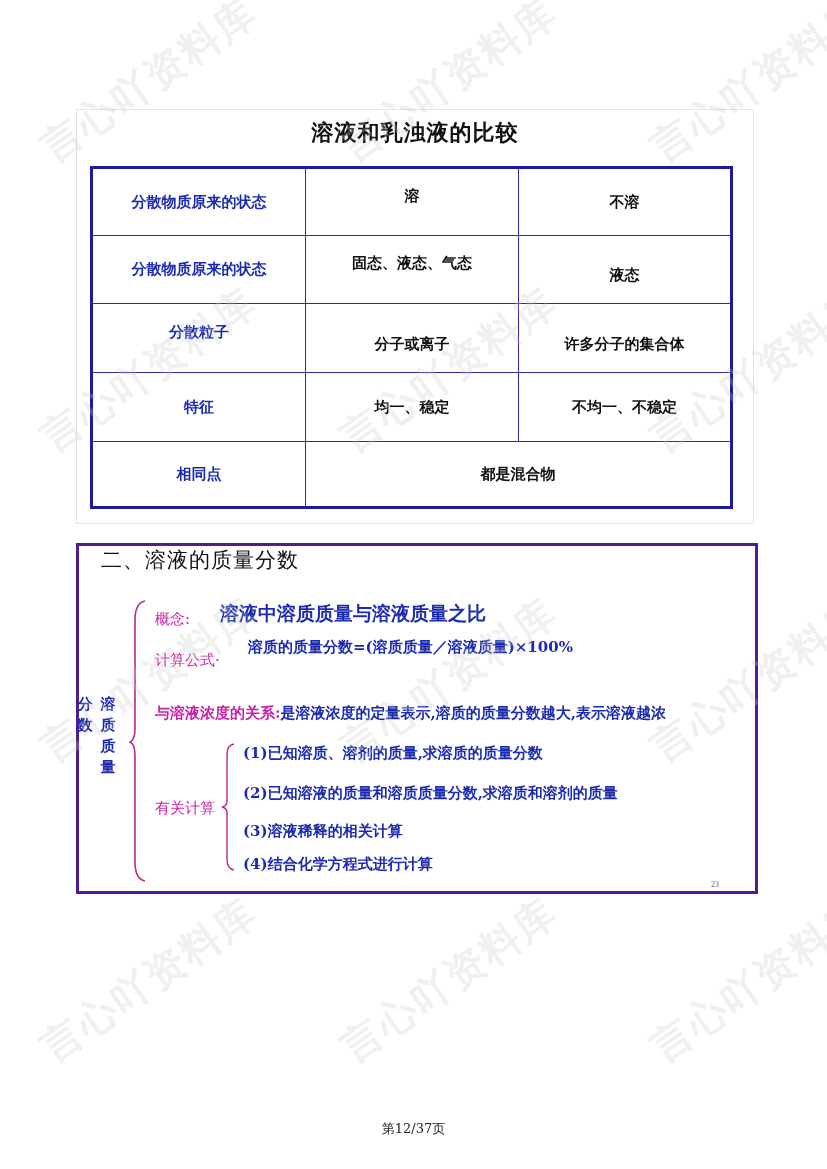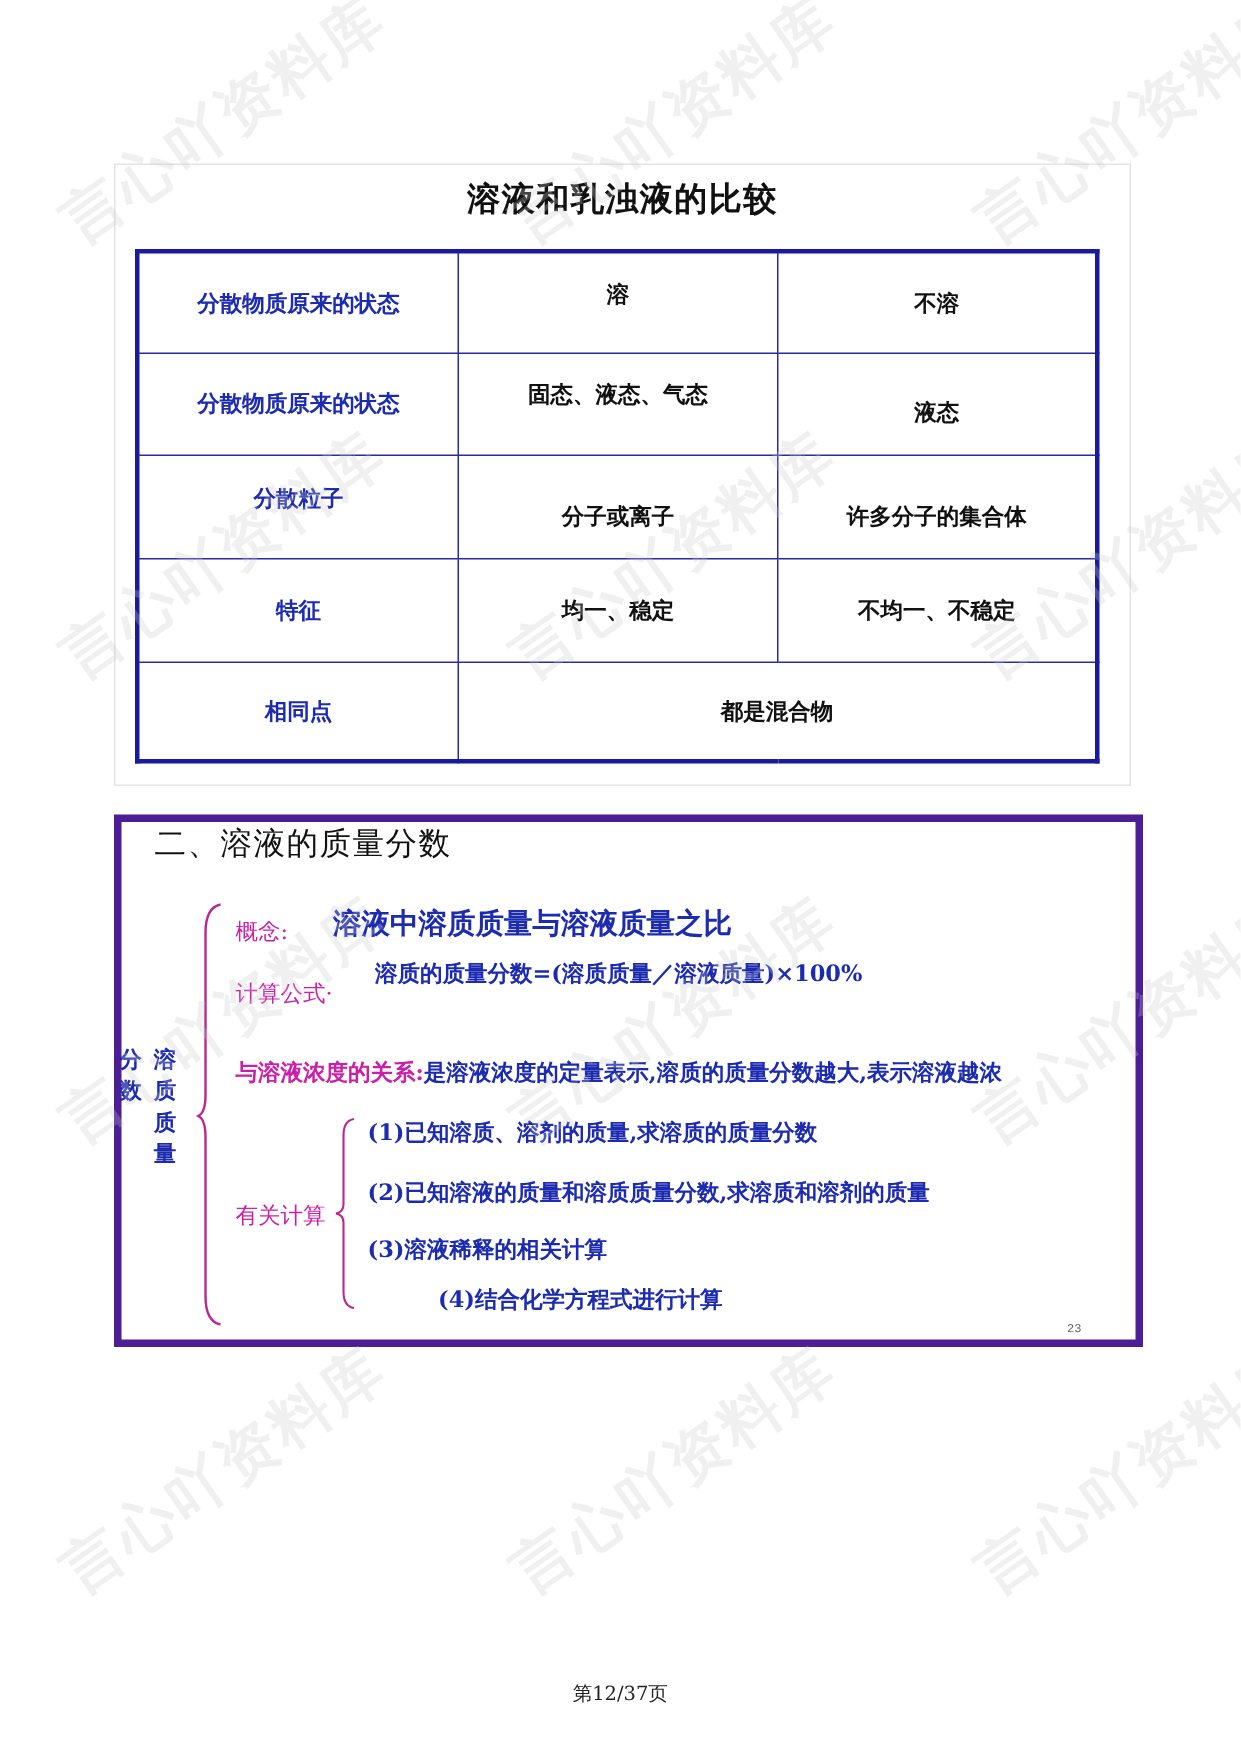--- a/index.html
+++ b/index.html
@@ -33,31 +33,31 @@
   table.cmp td.rowhead { color: #1c2bb0; width: 212px; }
   table.cmp td.colhead { color: #1c2bb0; }
   td.diag { position: relative; background: #fff; }
   td.diag svg { position: absolute; left: 0; top: 0; width: 100%; height: 100%; }
   .shift-up { position: relative; top: -6px; }
   .shift-down { position: relative; top: 6px; }
 
   
   .slide2 {
     position: absolute; left: 76px; top: 543px; width: 676px; height: 345px;
-    border: 5px solid #4c1d95; background: #fff;
+    border: 3px solid #4c1d95; background: #fff;
   }
   .slide2-title {
     position: absolute; left: 22px; top: 0px; font-size: 21px; color: #111;
     font-weight: normal; letter-spacing: 1px;
   }
   .pink { color: #cc1fa8; }
   .blue { color: #1c2bb0; font-weight: bold; }
   .abs { position: absolute; white-space: nowrap; }
   .vert { position: absolute; width: 18px; font-size: 15px; line-height: 21px; text-align: center; }
-  .page-num-small { position: absolute; right: 36px; bottom: 2px; font-size: 8px; color: #666; font-family: Liberation Mono, monospace; text-align: right; }
+  .page-num-small { position: absolute; right: 36px; bottom: 2px; font-size: 8px; color: #666; font-family: Liberation Serif, serif; text-align: right; }
 
   .footer {
     position: absolute; left: 0; right: 0; top: 1120px; text-align: center;
     font-size: 13px; color: #222; font-family: "DejaVu Serif", serif;
   }
 </style>
 </head>
 <body>
 
 <div class="watermark" style="left:30px; top:130px;">言心吖资料库</div>
@@ -135,18 +135,18 @@
 
   <div class="abs pink" style="left:76px; top:253px; font-size:15px;">有关计算</div>
 
   <svg class="abs" style="left:142px; top:197px;" width="16" height="128" viewBox="0 0 16 128">
     <path d="M13 1 Q6 2 6 12 L6 58 Q6 63 1 64 Q6 65 6 70 L6 116 Q6 126 13 127" fill="none" stroke="#b8288f" stroke-width="1.4"></path>
   </svg>
 
   <div class="abs blue" style="left:164px; top:198px; font-size:15px;">(1)已知溶质、溶剂的质量,求溶质的质量分数</div>
   <div class="abs blue" style="left:164px; top:238px; font-size:15px;text-align:center;">(2)已知溶液的质量和溶质质量分数,求溶质和溶剂的质量</div>
   <div class="abs blue" style="left:164px; top:276px; font-size:15px;">(3)溶液稀释的相关计算</div>
-  <div class="abs blue" style="left:164px; top:309px; font-size:15px;margin-left:47px;">(4)结合化学方程式进行计算</div>
+  <div class="abs blue" style="left:164px; top:309px; font-size:15px;">(4)结合化学方程式进行计算</div>
 
   <div class="page-num-small">23</div>
 </div>
 
 <div class="footer">第12/37页</div>
 
 </body></html>

